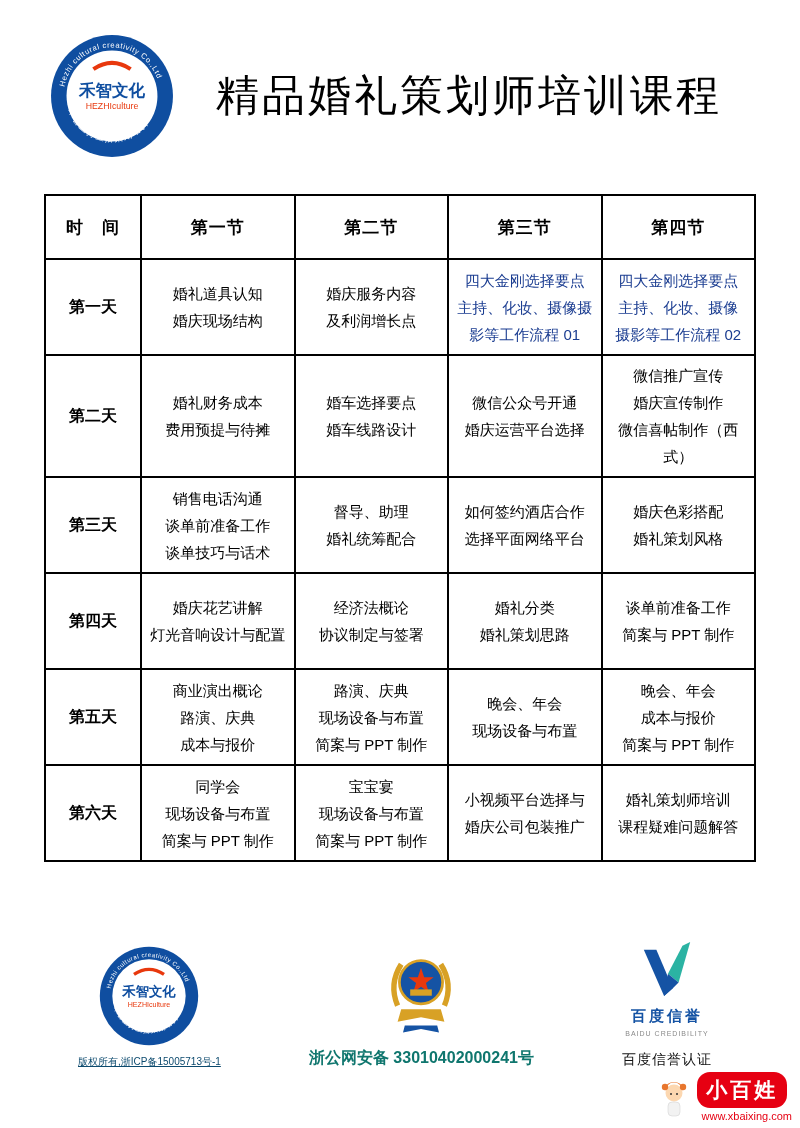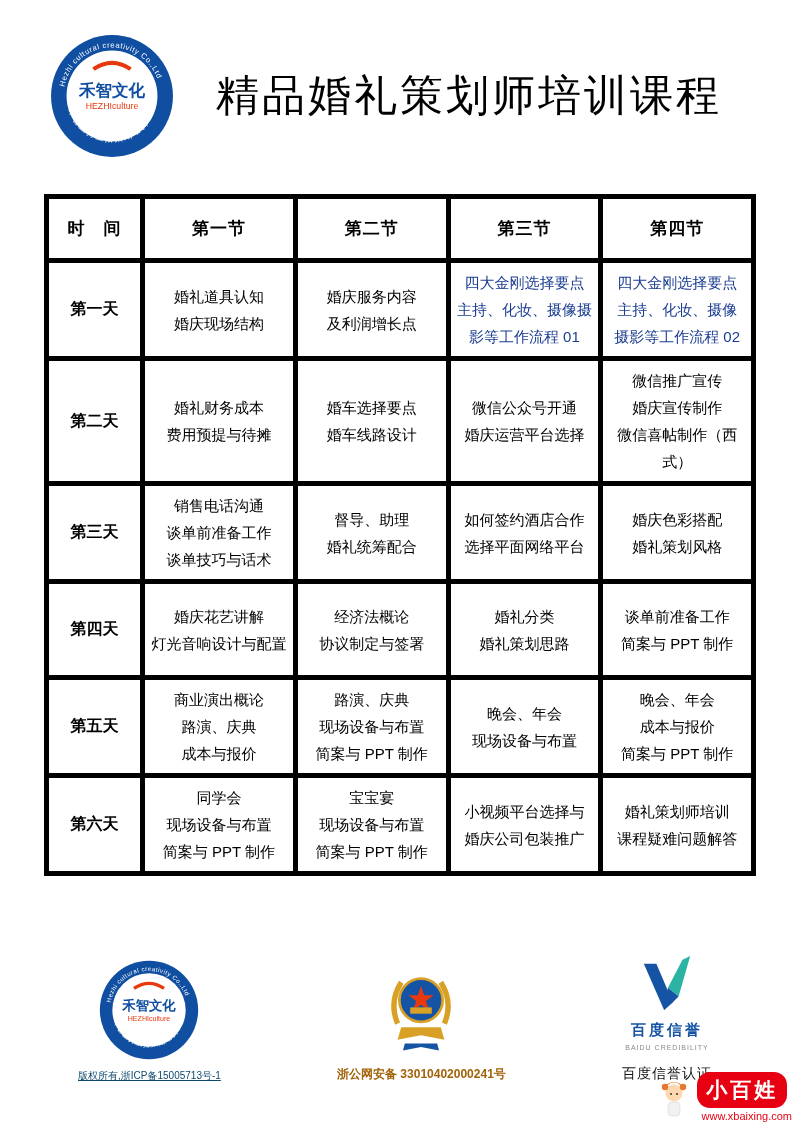--- a/index.html
+++ b/index.html
@@ -10,36 +10,36 @@
   
   .header { display:flex; align-items:center; padding:34px 36px 0 50px; }
   .logo-wrap { width:124px; height:124px; flex:0 0 auto; }
   .logo-wrap svg { width:100%; height:100%; }
   .title { flex:1; text-align:center; font-size:43px; font-weight:normal;
            letter-spacing:3px; color:#000; font-family:"Liberation Serif", serif; }
 
   
   .schedule { width:712px; margin:36px auto 0; border-collapse:collapse; table-layout:fixed; }
   .schedule col.time-col { width:96px; }
-  .schedule th, .schedule td { border:5px solid #000000; text-align:center;
+  .schedule th, .schedule td { border:2px solid #000000; text-align:center;
            vertical-align:middle; padding:6px 4px; }
   .schedule th { height:64px; font-size:17px; font-weight:bold; letter-spacing:1px; }
   .schedule td { height:96px; font-size:15px; line-height:1.8; white-space:pre-line; }
   .schedule td.day { font-size:16px; font-weight:bold; white-space:normal; }
   .schedule td.blue { color:var(--accent-blue, #1b3d91); }
 
   
   .footer { margin-top:78px; display:flex; justify-content:space-between;
             align-items:flex-end; padding:0 88px 0 78px; }
   .cert { display:flex; flex-direction:column; align-items:center; gap:9px; }
   .cert .logo-small { width:100px; height:100px; }
   .cert .logo-small svg { width:100%; height:100%; }
   .cert-text { font-size:10px; color:#0c4a6e;text-decoration:underline; }
   .police-badge { width:72px; height:92px; }
-  .police-text { font-size:12px; font-weight:bold; color:#a16207; }
+  .police-text { font-size:16px; font-weight:bold; color:#0f766e; }
   .baidu-mark { width:58px; height:58px; }
   .baidu-cn { color:#1553a4; font-weight:bold; font-size:15px; letter-spacing:3px; }
   .baidu-en { color:#8a8a8a; font-size:7px; letter-spacing:1px; margin-top:-5px; }
   .baidu-cert { font-size:14px; color:#111; margin-top:5px; letter-spacing:1px; }
 
   
   .watermark { position:absolute; right:8px; bottom:6px; display:flex;
                align-items:flex-end; gap:4px; }
   .wm-col { display:flex; flex-direction:column; align-items:center; }
   .wm-box { background:var(--watermark-red, #e60012); color:#fff; font-weight:bold;

